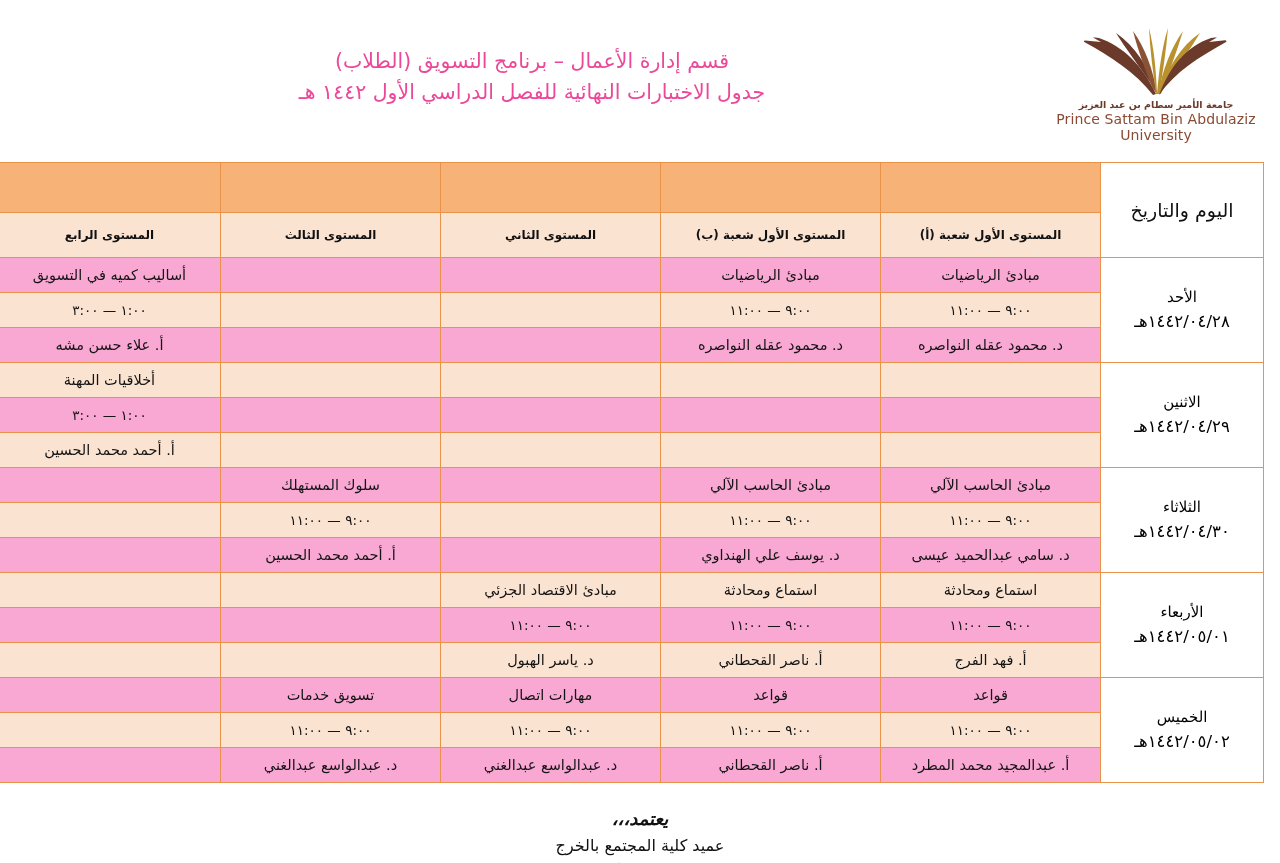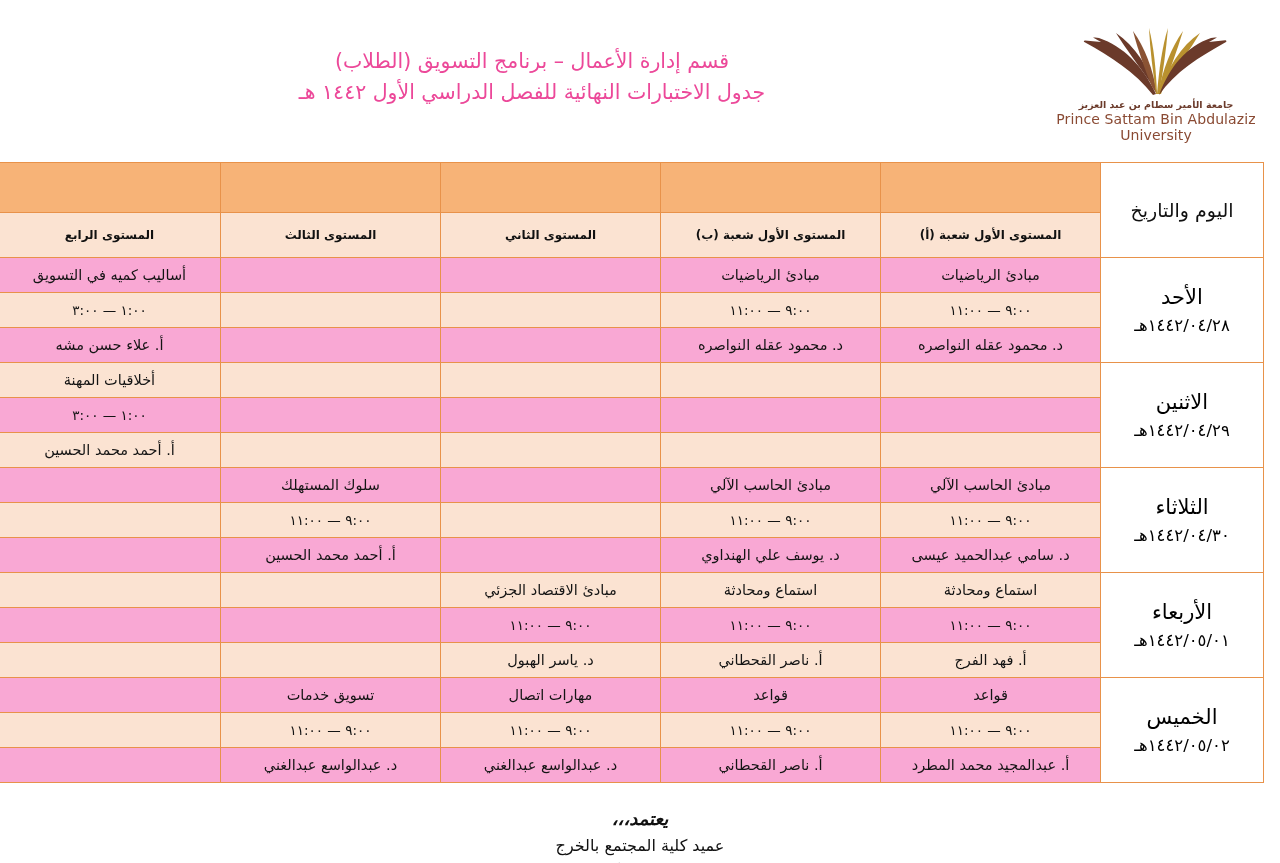--- a/index.html
+++ b/index.html
@@ -129,21 +129,21 @@
     padding: 0 5px;
   }
   td.cell.time { font-size: 13.5px; letter-spacing: 0.4px; }
   td.day {
     font-size: 17.5px;
     font-weight: bold;
     color: #000;
     line-height: 1.55;
     background: #ffffff;
   }
-  td.day .day-name { display: block; font-size: 21px; }
+  td.day .day-name { display: block; font-size: 15px; font-family: Liberation Serif, serif; }
   td.day .day-date { display: block; font-size: 16.5px; letter-spacing: 0.2px; }
 
   
   tr.shade td.cell { background: #FBE3D2; }
   tr.plain td.cell { background: #f9a8d4; }
   tr.shade td.day, tr.plain td.day { background: inherit; }
 
   
   td.day.sh { background: #FBE3D2; }
   td.day.wh { background: #ffffff; }

